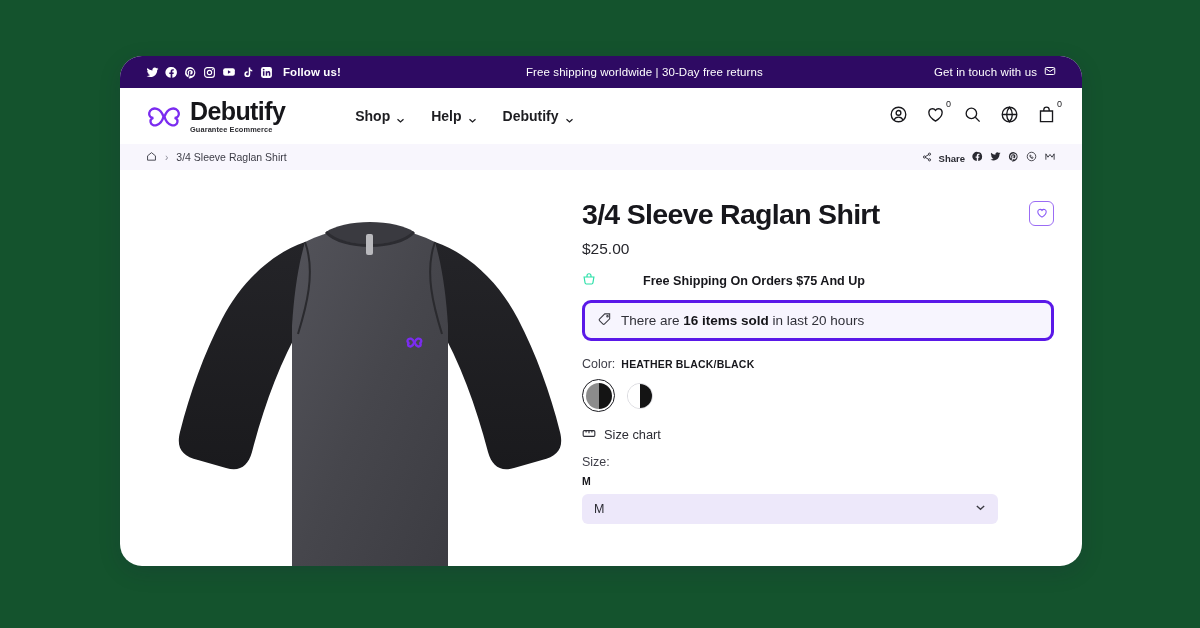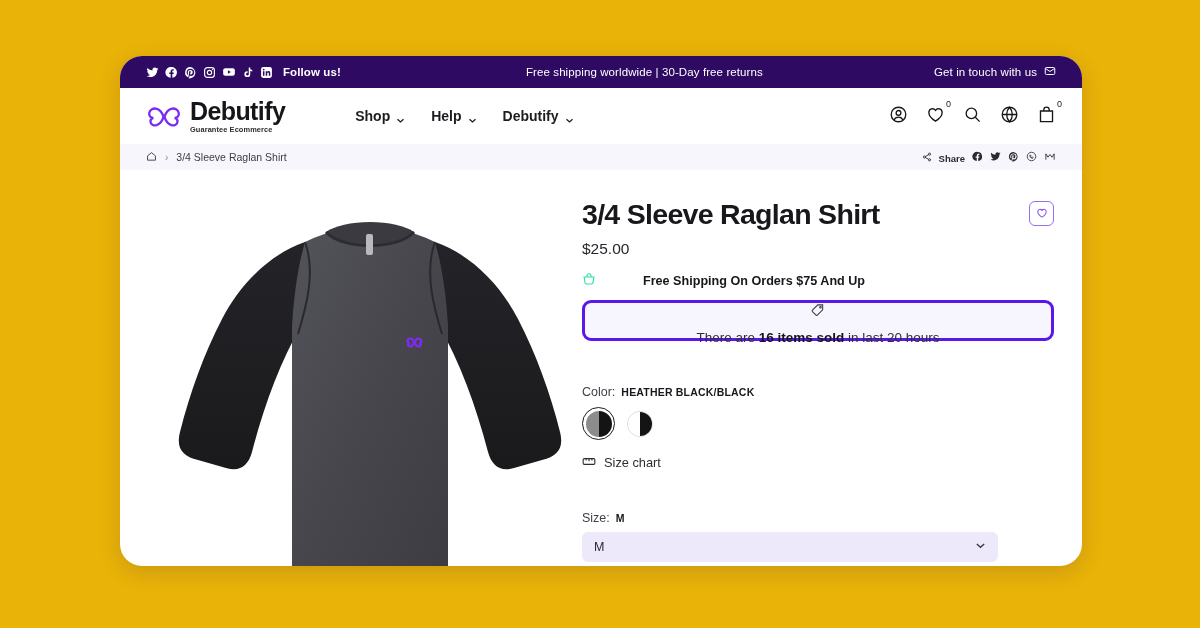--- a/index.html
+++ b/index.html
@@ -2,21 +2,21 @@
 <html><head>
 <meta charset="utf-8">
 <style>
   * { box-sizing: border-box; margin: 0; padding: 0; }
   html, body {
     width: 1200px; height: 628px;
     background: #ffffff;
     font-family: "Liberation Sans", sans-serif;
     overflow: hidden;
   }
-  .stage { position: relative; width: 1200px; height: 628px; background: #eab308; }
+  .stage { position: relative; width: 1200px; height: 628px; background: #14532d; }
 
   .card {
     position: absolute;
     left: 120px; top: 56px;
     width: 962px; height: 510px;
     background: #ffffff;
     border-radius: 22px;
     box-shadow: 0 6px 22px rgba(30,20,60,0.16);
     overflow: hidden;
   }
@@ -104,42 +104,41 @@
 
   .sold-box {
     margin-top: 10px;
     height: 41px;
     border: 3.2px solid #5A18E8;
     border-radius: 9px;
     background: #F7F5FE;
     display: flex; align-items: center; gap: 9px;
     padding: 0 13px;
     width: 472px;
-    flex-direction: column;
   }
   .sold-box .txt { font-size: 13.5px; color: #303038; }
   .sold-box .txt b { color: #15151a; font-weight: 800; }
 
   .color-row { margin-top: 16px; display: flex; align-items: baseline; gap: 6px; }
-  .lbl-muted { font-size: 12.5px; color: #3e3e48; margin-top: 28px; }
+  .lbl-muted { font-size: 12.5px; color: #3e3e48; }
   .lbl-val { font-size: 10.5px; font-weight: 800; color: #17171c; letter-spacing: .2px; }
 
   .swatches { margin-top: 8px; display: flex; align-items: center; gap: 8px; }
   .sw {
     width: 26px; height: 26px; border-radius: 50%;
     overflow: hidden; display: block; position: relative;
   }
   .sw .lhalf, .sw .rhalf { position: absolute; top:0; width: 50%; height: 100%; }
   .sw .lhalf { left: 0; } .sw .rhalf { right: 0; }
   .sw-ring { padding: 2.5px; border: 1.6px solid #1c1c22; border-radius: 50%; display: inline-flex; }
   .sw-plain { padding: 2.5px; border: 1.6px solid transparent; border-radius: 50%; display: inline-flex; }
 
   .sizechart { margin-top: 15px; display: flex; align-items: center; gap: 8px; font-size: 12.8px; color: #2c2c34; }
 
-  .size-row { margin-top: 13px; display: flex; align-items: baseline; gap: 6px; }
+  .size-row { margin-top: 13px; display: flex; align-items: baseline; gap: 6px; flex-direction: column; }
   .size-select {
     margin-top: 7px;
     width: 416px; height: 30px;
     background: #EDE8FA; border-radius: 6px;
     display: flex; align-items: center;
     padding: 0 12px;
     font-size: 12.5px; color: #2a2a32;
   }
   .size-select .chev2 { margin-left: auto; }
 

